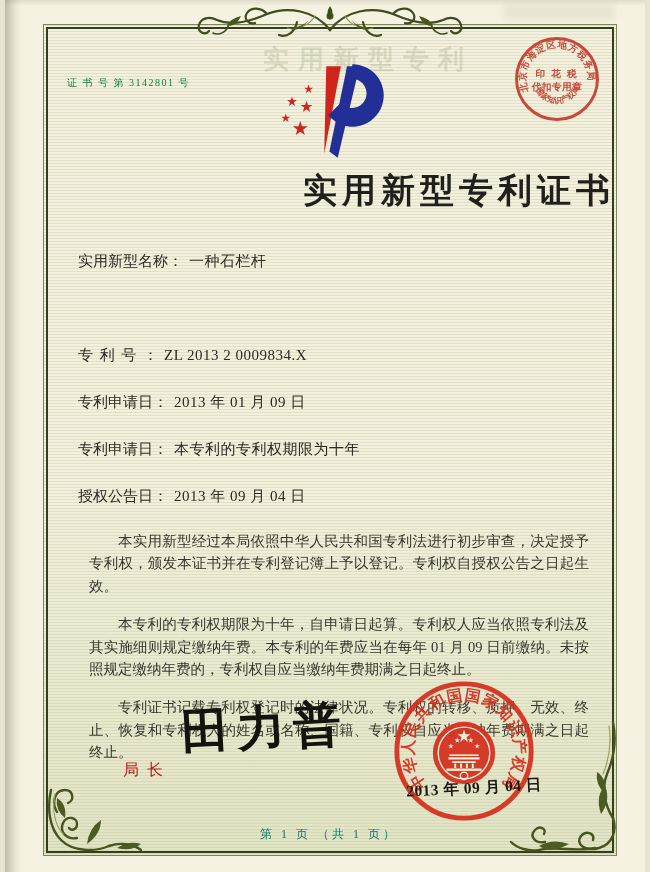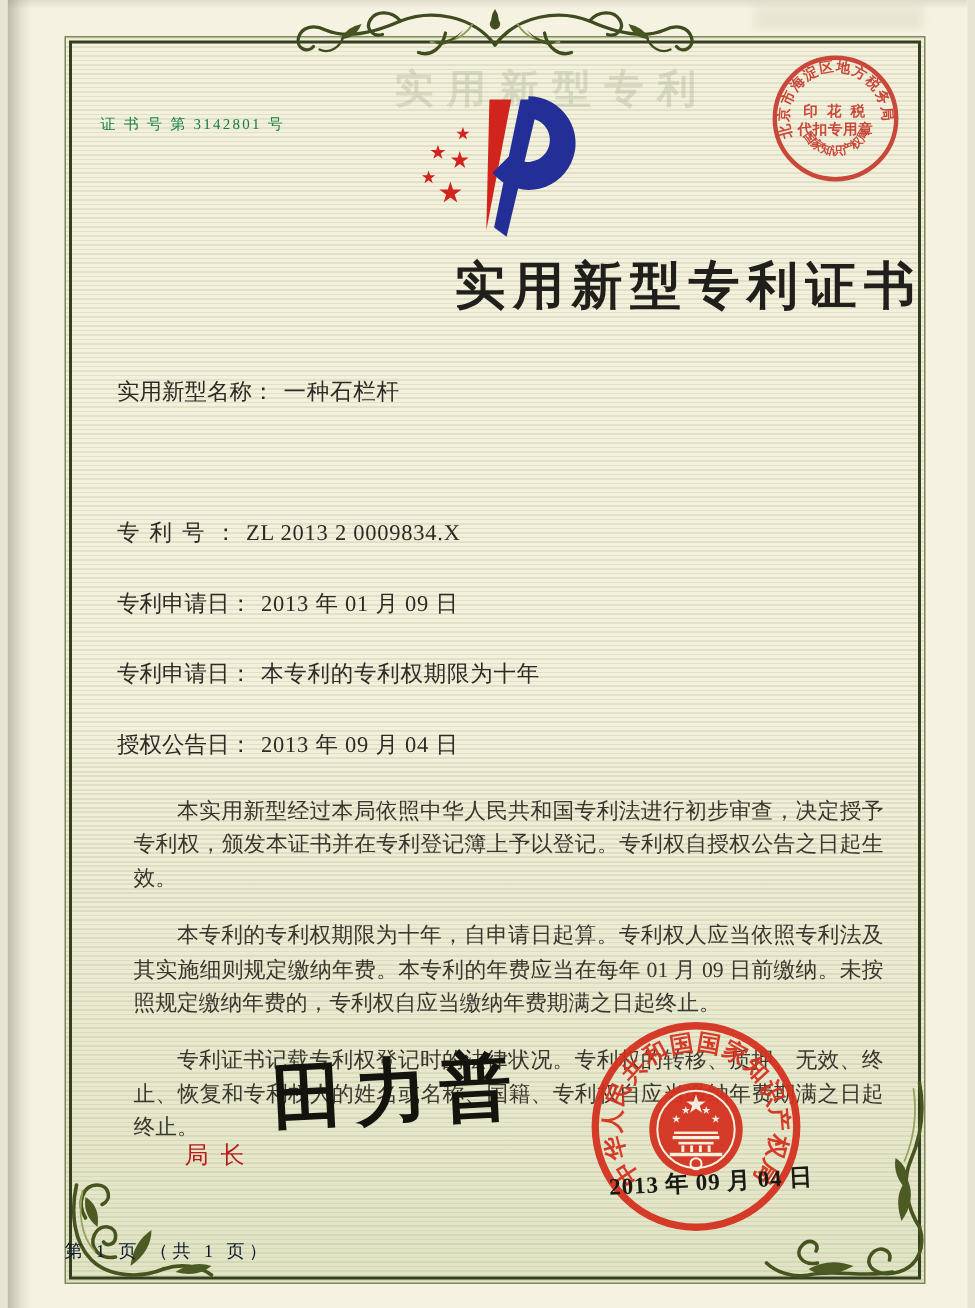--- a/index.html
+++ b/index.html
@@ -31,22 +31,22 @@
   .flabel{display:inline-block;min-width:80px;text-align:justify;text-align-last:justify;}
   .fvalue{margin-left:6px;letter-spacing:.5px;}
   .row-0{top:252px}.row-1{top:299px}.row-2{top:346px}.row-3{top:393px}.row-4{top:440px}.row-5{top:487px}
   .body-text{position:absolute;left:68px;top:514px;width:532px;font-size:14.5px;
         line-height:22.4px;color:#38362d;text-align:justify;}
   .body-text p{margin:16px;text-indent:2em;}
   .signer-title{position:absolute;left:118px;top:760px;font-size:16px;letter-spacing:8px;color:#b91c1c;}
   .signature{position:absolute;left:176px;top:696px;font-size:48px;font-weight:700;
         letter-spacing:8px;color:#14130e;transform:rotate(-3deg);
         font-family:"DejaVu Serif",serif;white-space:nowrap;}
-  .footer{position:absolute;left:38px;top:826px;width:572px;text-align:left;
-        font-size:12px;letter-spacing:3px;color:#0f172a;}
+  .footer{position:absolute;left:38px;top:826px;width:572px;text-align:center;
+        font-size:12px;letter-spacing:3px;color:#0f766e;}
   .seal{position:absolute;left:386px;top:678px;opacity:.94;}
   .seal-date{position:absolute;left:398px;top:778px;width:142px;text-align:center;
         font-size:15.5px;font-weight:700;color:#1a1913;transform:rotate(-3deg);
         white-space:nowrap;letter-spacing:.5px;}
   .tax-stamp{position:absolute;left:506px;top:33px;opacity:.92;}
   .ornament-top{position:absolute;left:164px;top:2px;}
   .flourish-bl{position:absolute;left:42px;top:760px;}
   .flourish-br{position:absolute;left:500px;top:702px;}
   svg text{font-family:"Liberation Serif",serif;}
 </style>

